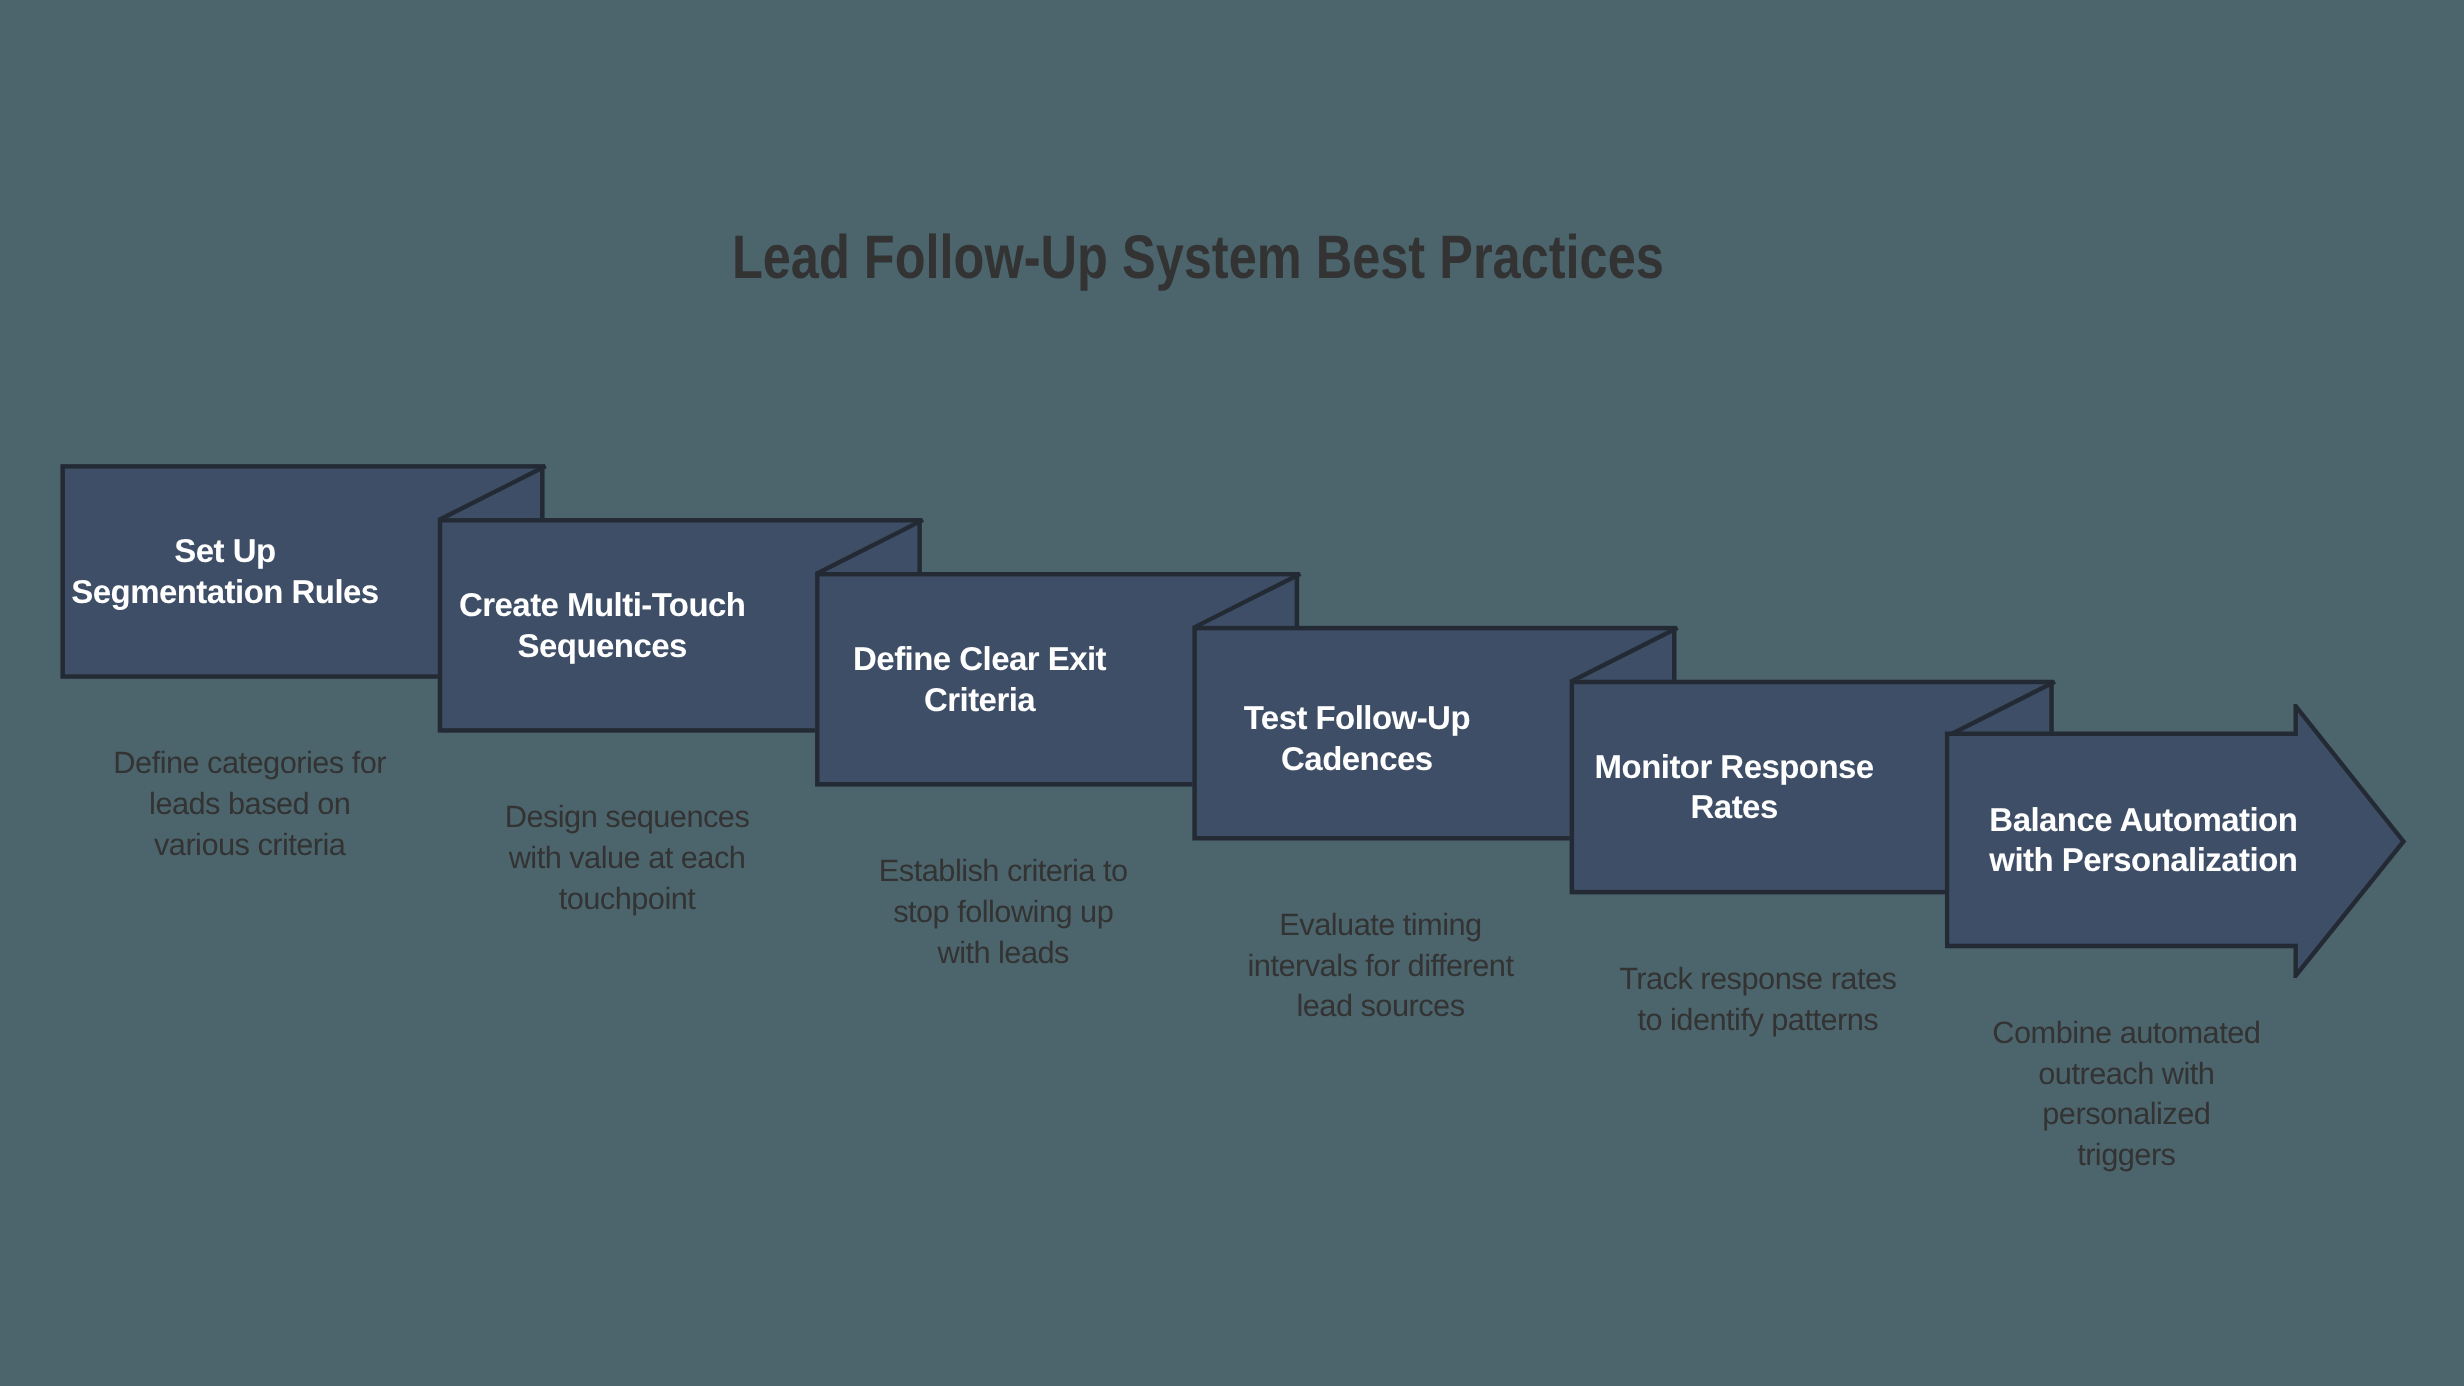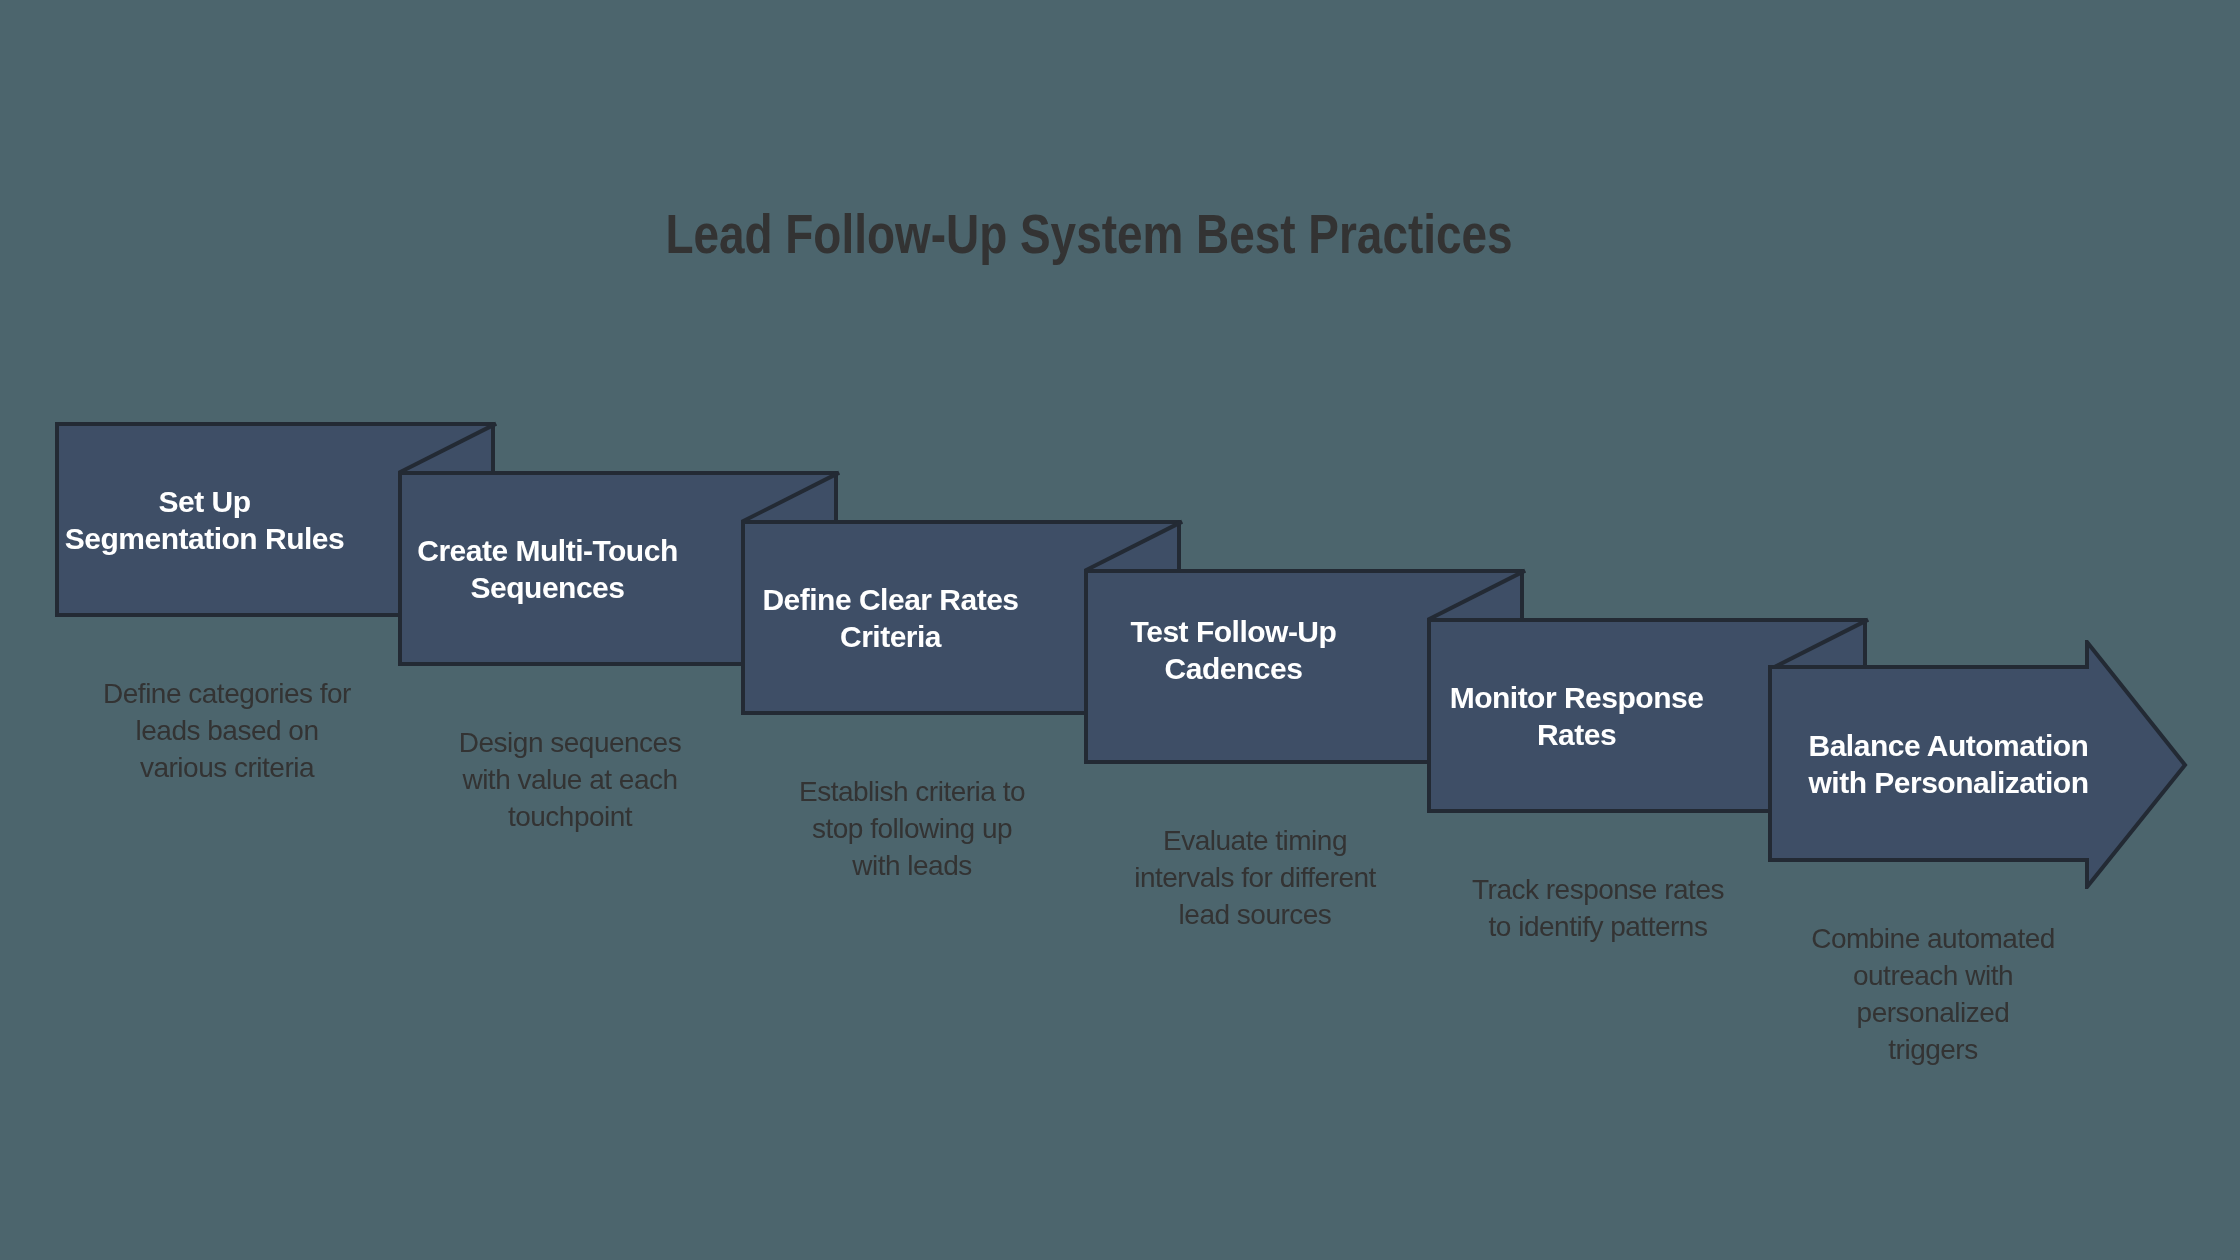--- a/index.html
+++ b/index.html
@@ -121,24 +121,24 @@
 
   <div class="title-zone" style="left:55px;top:422px;">
     <div class="box-title">Set Up
 Segmentation Rules</div>
   </div>
   <div class="title-zone" style="left:398px;top:471px;border-radius:23px;">
     <div class="box-title">Create Multi-Touch
 Sequences</div>
   </div>
   <div class="title-zone" style="left:741px;top:520px;">
-    <div class="box-title">Define Clear Rates
+    <div class="box-title">Define Clear Exit
 Criteria</div>
   </div>
-  <div class="title-zone" style="left:1084px;top:552px;">
+  <div class="title-zone" style="left:1084px;top:574px;">
     <div class="box-title">Test Follow-Up
 Cadences</div>
   </div>
   <div class="title-zone" style="left:1427px;top:618px;">
     <div class="box-title">Monitor Response
 Rates</div>
   </div>
   <div class="title-zone-6">
     <div class="box-title">Balance Automation
 with Personalization</div>

